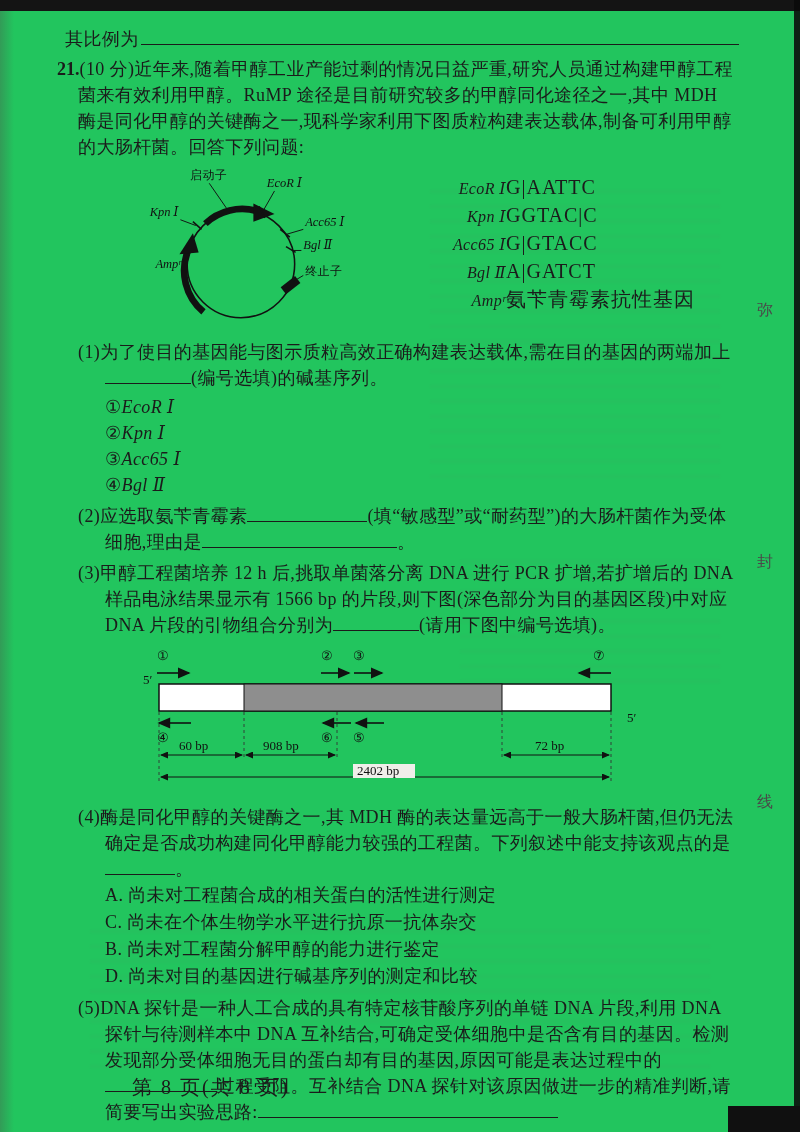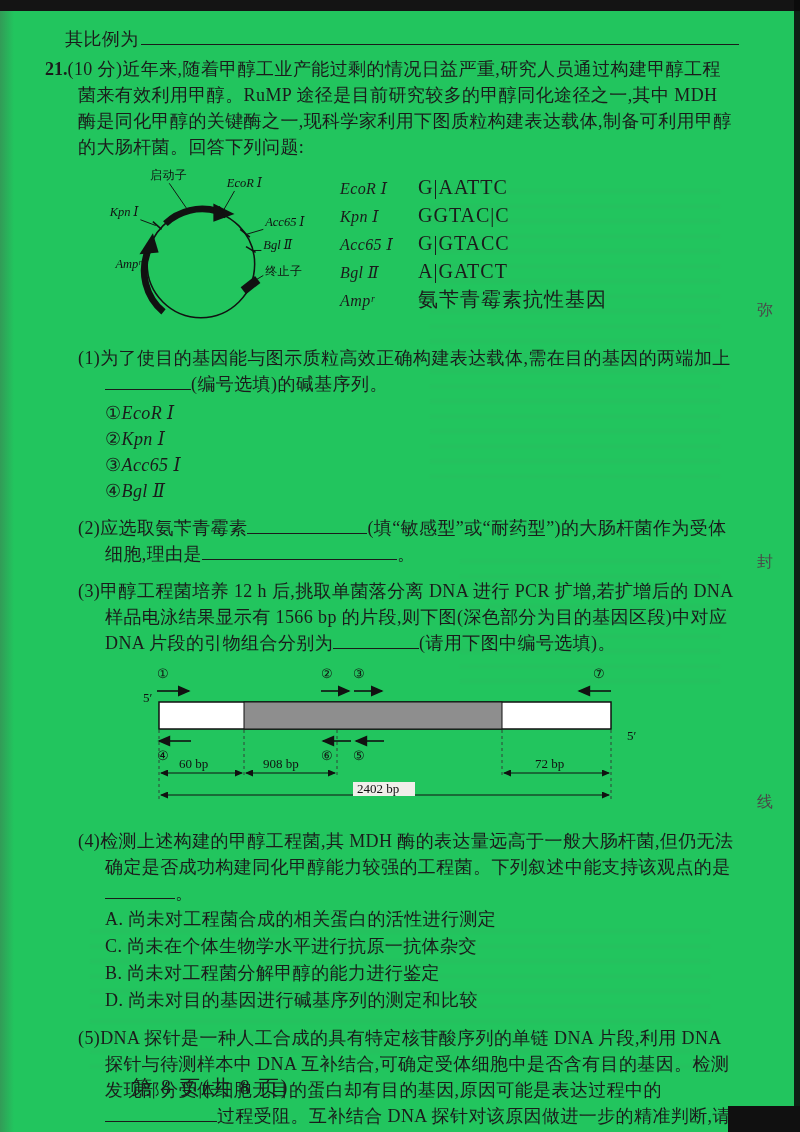--- a/index.html
+++ b/index.html
@@ -16,26 +16,26 @@
     background:linear-gradient(90deg,rgba(80,78,74,.35),rgba(80,78,74,0));}
   .corner-br{position:absolute;right:0;bottom:0;width:72px;height:26px;background:#101010;}
   .ghost{position:absolute;pointer-events:none;opacity:.5;filter:blur(1.2px);
     background:repeating-linear-gradient(180deg,rgba(110,108,104,.10) 0 3px,rgba(0,0,0,0) 3px 15px);}
   .content{position:absolute;left:45px;top:26px;width:694px;font-size:18px;line-height:26px;letter-spacing:.4px;}
   p{margin:0;}
   .topline{display:flex;align-items:baseline;margin-left:20px;margin-bottom:4px;}
   .blank{display:inline-block;border-bottom:1.3px solid #1b1b1b;height:18px;vertical-align:baseline;}
   .grow{flex:1 1 auto;margin-left:2px;}
   .q-main{padding-left:33px;text-indent:-33px;margin-bottom:4px;}
-  .subq{margin-left:33px;padding-left:27px;text-indent:-27px;margin-top:11px;}
-  .qnum{font-weight:bold;letter-spacing:0;}
+  .subq{margin-left:33px;padding-left:27px;text-indent:-27px;margin-top:5px;}
+  .qnum{font-weight:bold;letter-spacing:0;margin-left:12px;}
   .opts-row{margin-left:60px;display:flex;justify-content:space-between;width:600px;margin-top:3px;flex-direction:column;}
   .choice{margin-left:60px;line-height:27px;}
   .it{font-style:italic;}
-  .figure-row{display:flex;align-items:flex-start;margin:6px 0 2px 60px;}
+  .figure-row{display:flex;align-items:flex-start;margin:6px 0 2px 100px;gap:48px;text-align:right;}
   .plasmid-svg{width:235px;height:168px;}
   .ez-table{margin-top:8px;}
   .ez-row{display:flex;height:28px;align-items:baseline;}
   .ez-name{width:78px;font-style:italic;font-size:16px;}
   .ez-site{font-size:20px;letter-spacing:1px;}
   .dna-wrap{margin:4px 0 2px 96px;}
   .dna-svg{width:520px;height:150px;}
   .svgt{font-family:"Liberation Serif","DejaVu Serif",serif;font-size:13px;fill:#111;letter-spacing:0;}
   .svgzh{font-family:"Liberation Serif","DejaVu Serif",serif;font-size:12.5px;fill:#111;}
   .svgit{font-style:italic;}
@@ -184,21 +184,21 @@
         <text x="122" y="108" class="svgt">908 bp</text>
         <line x1="363" y1="113" x2="468" y2="113" class="ml" marker-start="url(#arL)" marker-end="url(#arR)"></line>
         <text x="394" y="108" class="svgt">72 bp</text>
 
         <line x1="20" y1="135" x2="468" y2="135" class="ml" marker-start="url(#arL)" marker-end="url(#arR)"></line>
         <rect x="212" y="122" width="62" height="14" fill="#f0eeea"></rect>
         <text x="216" y="133" class="svgt">2402 bp</text>
       </svg>
     </div>
 
-    <p class="subq"><span>(4)</span><span>检测上述构建的甲醇工程菌,其 MDH 酶的表达量远高于一般大肠杆菌,但仍无法确定是否成功构建同化甲醇能力较强的工程菌。下列叙述中能支持该观点的是</span><span class="blank" style="width:70px"></span><span>。</span></p>
+    <p class="subq"><span>(4)</span><span>酶是同化甲醇的关键酶之一,其 MDH 酶的表达量远高于一般大肠杆菌,但仍无法确定是否成功构建同化甲醇能力较强的工程菌。下列叙述中能支持该观点的是</span><span class="blank" style="width:70px"></span><span>。</span></p>
     <p class="choice">A. 尚未对工程菌合成的相关蛋白的活性进行测定</p>
     <p class="choice">C. 尚未在个体生物学水平进行抗原一抗体杂交</p>
     <p class="choice">B. 尚未对工程菌分解甲醇的能力进行鉴定</p>
     <p class="choice">D. 尚未对目的基因进行碱基序列的测定和比较</p>
 
     <p class="subq"><span>(5)</span><span>DNA 探针是一种人工合成的具有特定核苷酸序列的单链 DNA 片段,利用 DNA 探针与待测样本中 DNA 互补结合,可确定受体细胞中是否含有目的基因。检测发现部分受体细胞无目的蛋白却有目的基因,原因可能是表达过程中的</span><span class="blank" style="width:112px"></span><span>过程受阻。互补结合 DNA 探针对该原因做进一步的精准判断,请简要写出实验思路:</span><span class="blank" style="width:300px"></span></p>
     <div class="blankline">
       <span class="bl"></span>
       <span>。</span>
     </div>

